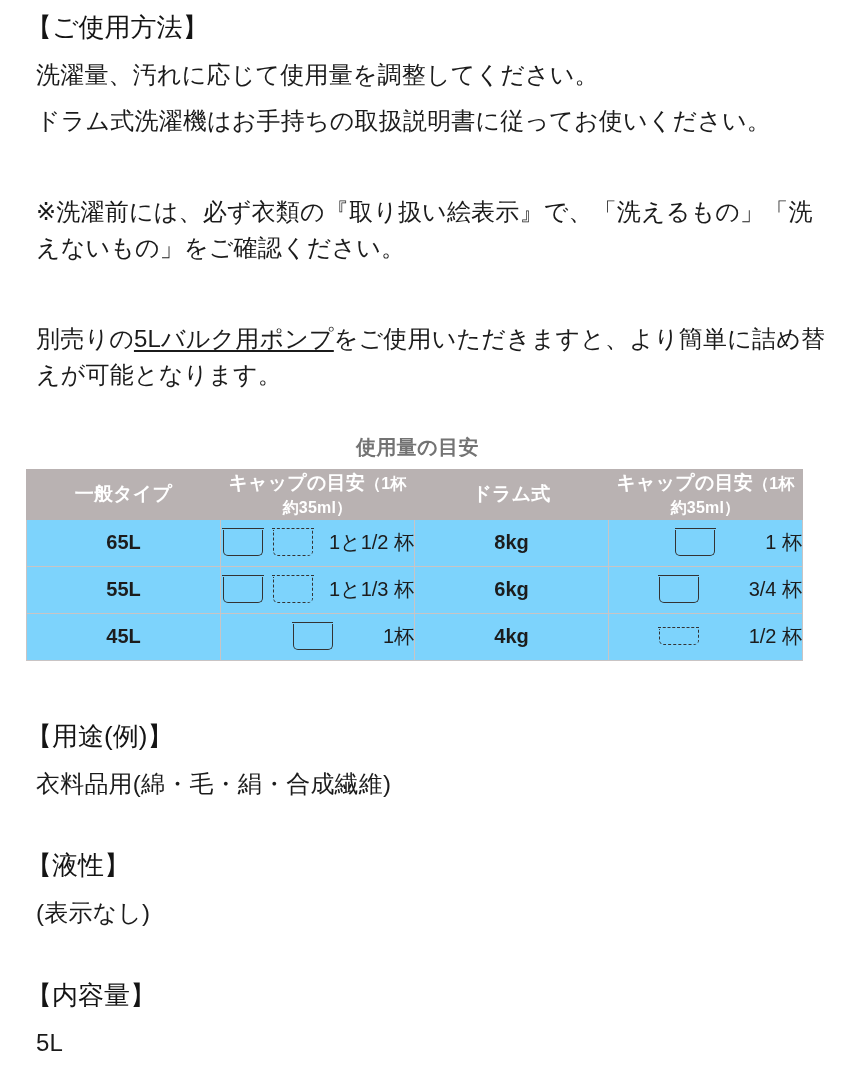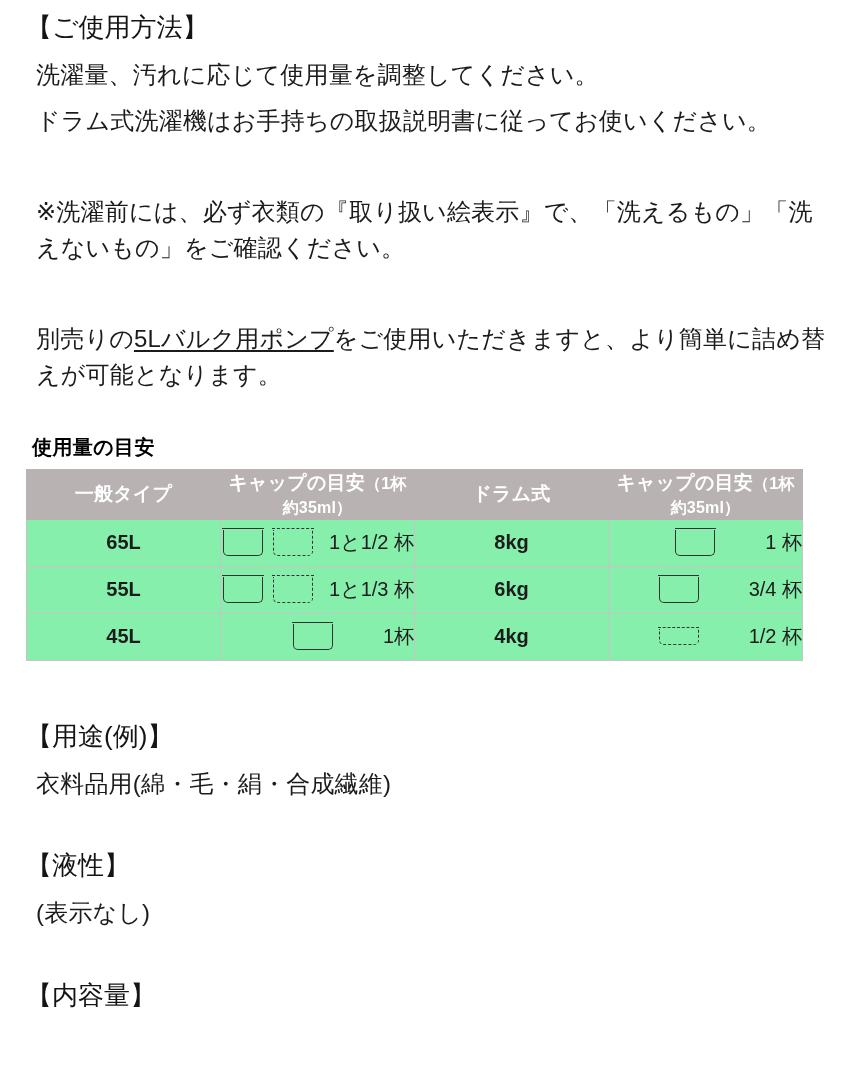--- a/index.html
+++ b/index.html
@@ -43,29 +43,30 @@
   .inline { display: inline; }
 
   
   .table-block {
     margin-top: 40px;
     width: 777px;
   }
   .table-title {
     font-size: 20px;
     font-weight: bold;
-    color: #000000;
+    color: #737373;
     margin: 0 0 8px 6px;
     letter-spacing: 0.4px;
+    text-align: center;
   }
   table.usage {
     border-collapse: collapse;
     width: 777px;
     table-layout: fixed;
-    background: #86efac;
+    background: #7dd3fc;
   }
   table.usage th, table.usage td {
     border: 1px solid #c9c4c4;
     padding: 0;
     text-align: center;
     vertical-align: middle;
     font-size: 20px;
     color: #1c1c1c;
     height: 46px;
   }
@@ -234,15 +235,16 @@
     <p class="para">衣料品用(綿・毛・絹・合成繊維)</p>
 
     <div class="gap-md"></div>
 
     <p class="heading">【液性】</p>
     <p class="para">(表示なし)</p>
 
     <div class="gap-md"></div>
 
     <p class="heading">【内容量】</p>
+    <p class="para">5L</p>
   </div>
 
 </div>
 
 </body></html>

